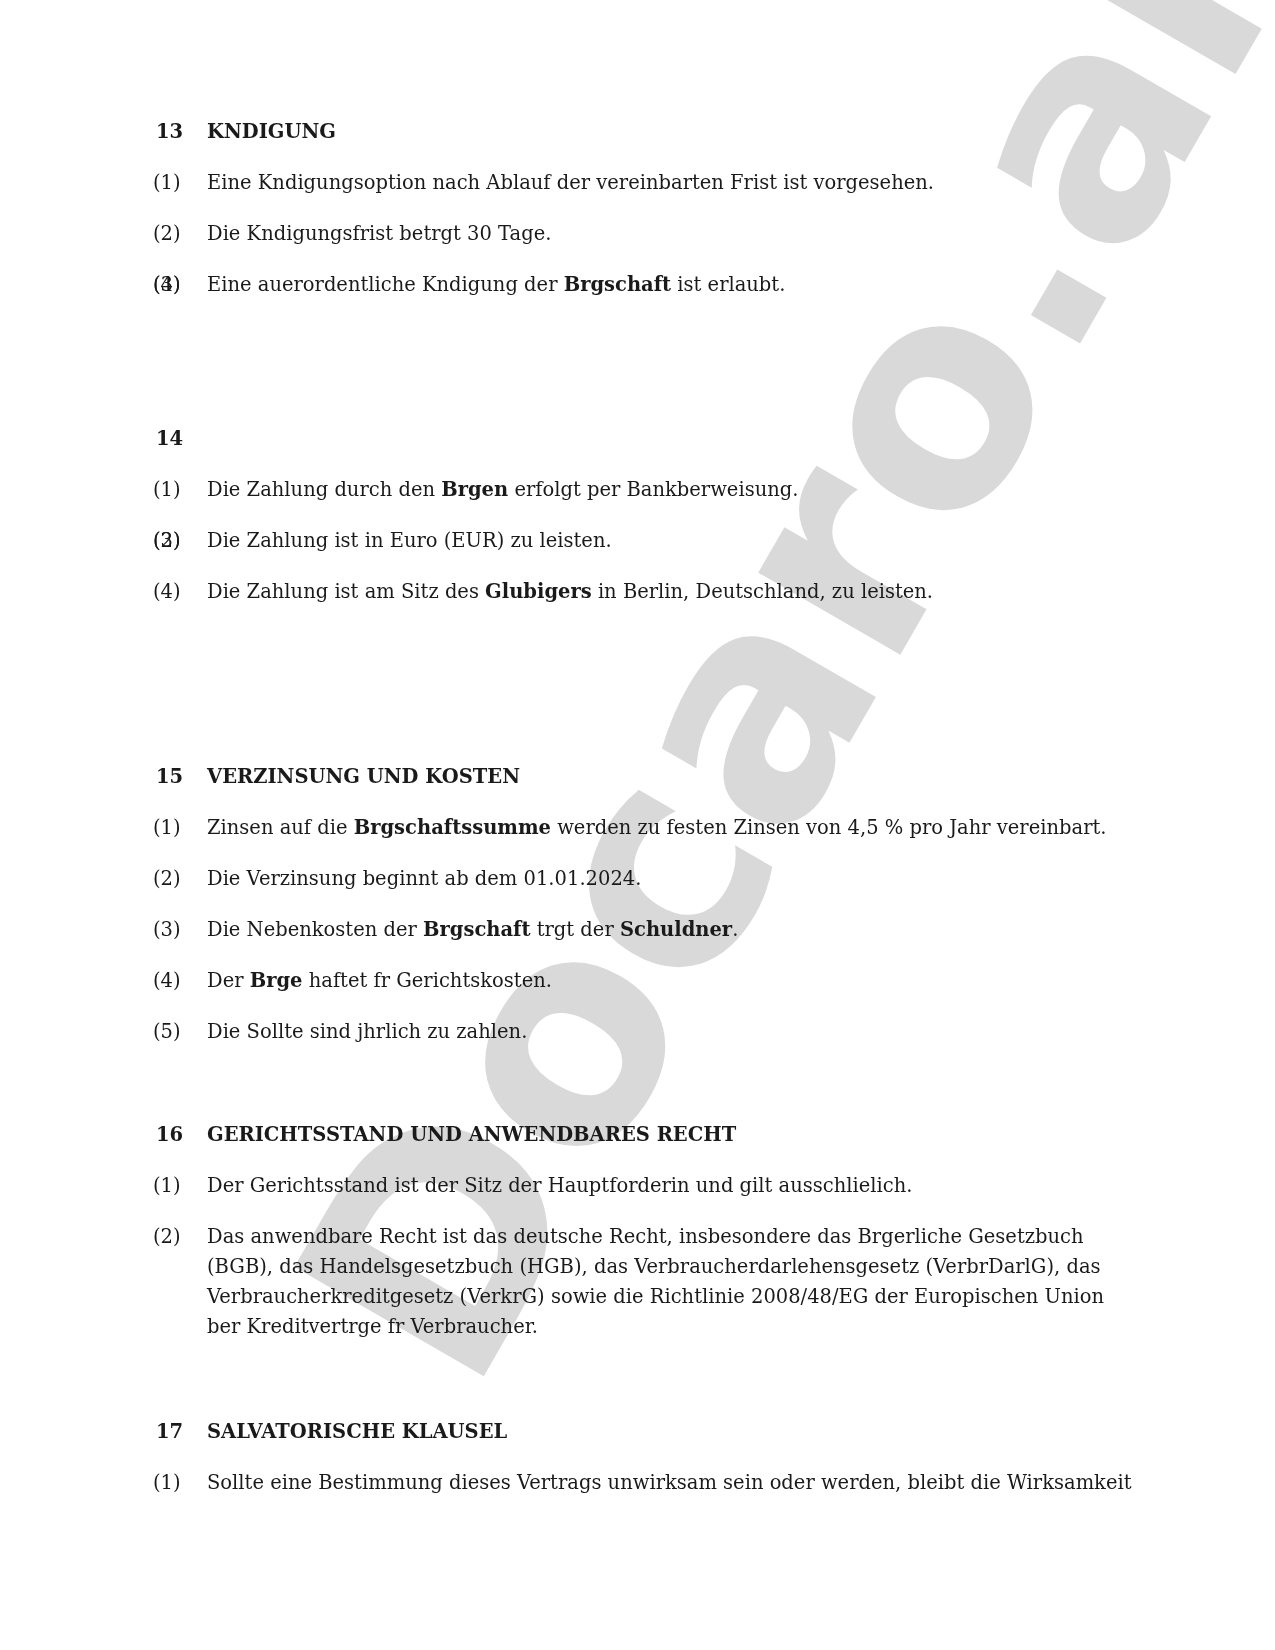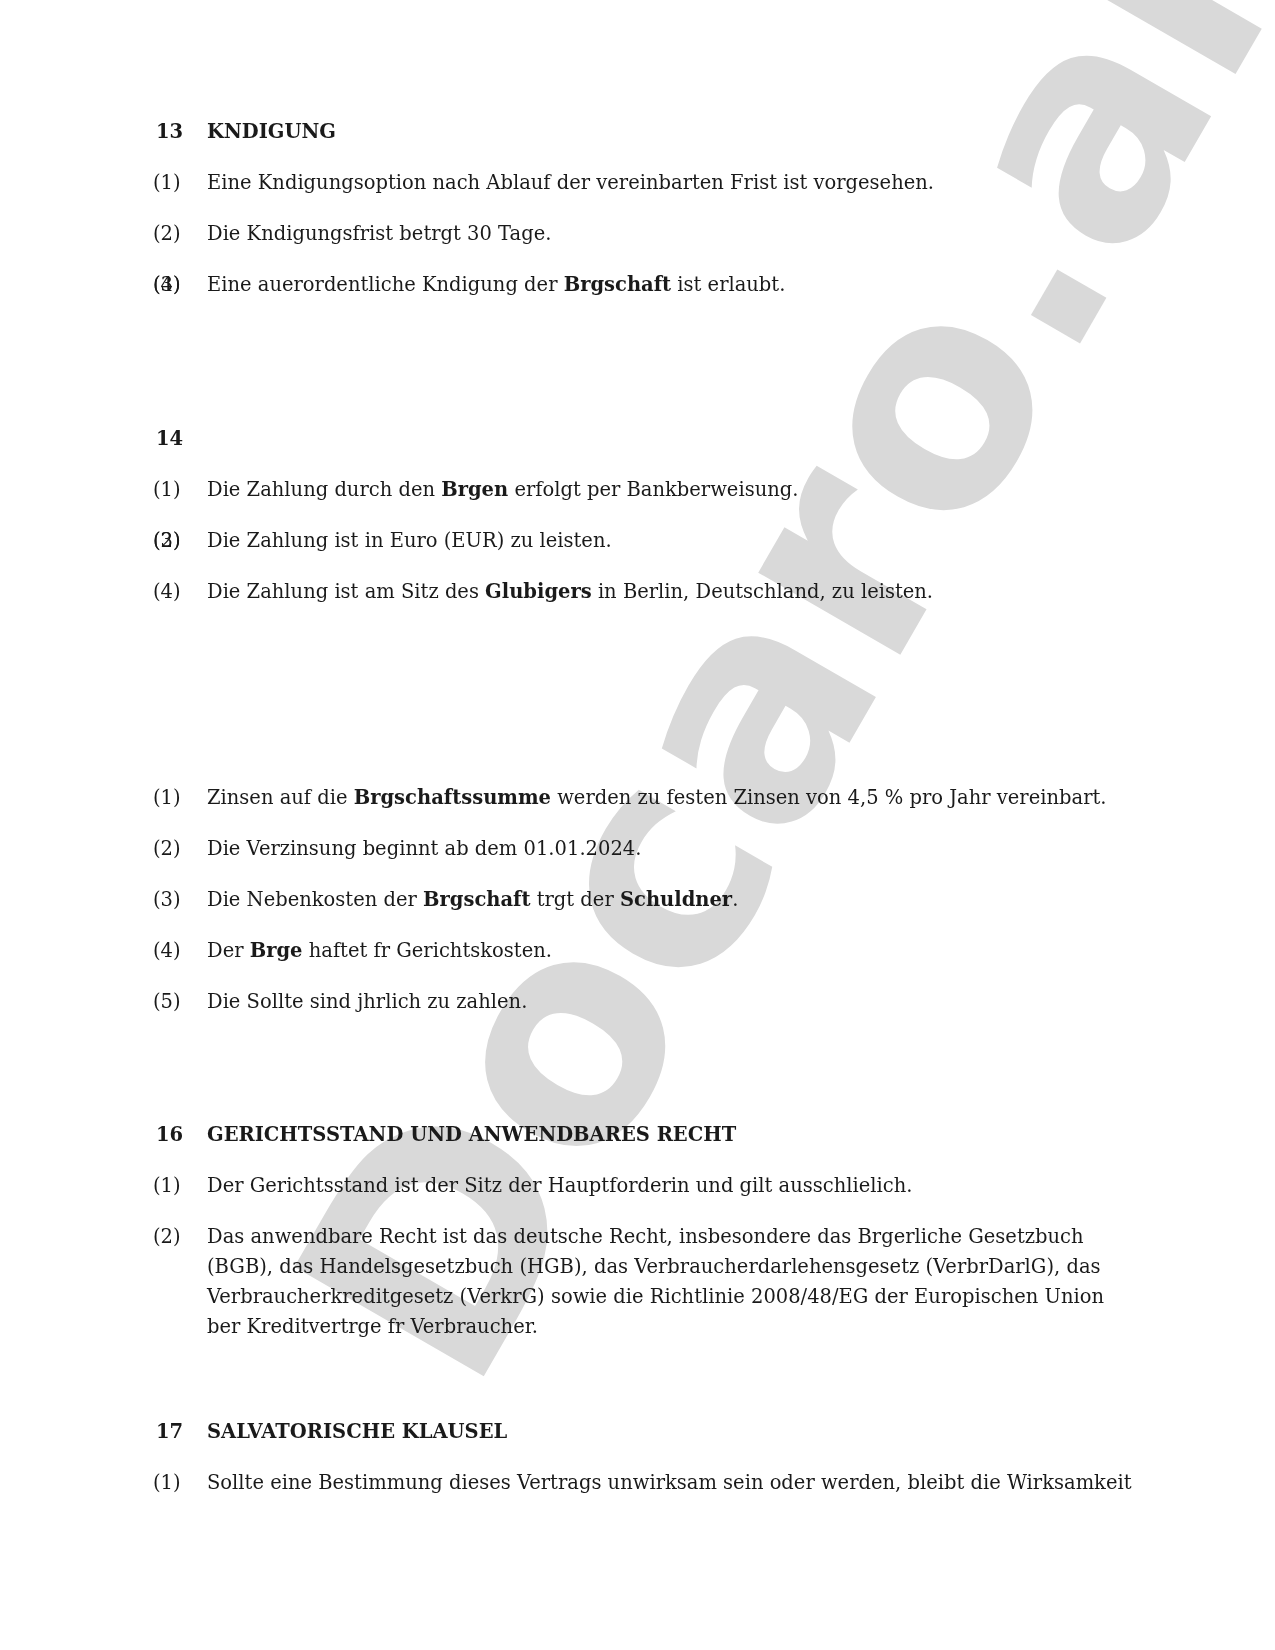--- a/index.html
+++ b/index.html
@@ -63,20 +63,24 @@
         <div class="item">
           <span class="mark">(3)</span>
           <div class="text"><span>Die Zahlung ist in Euro (EUR) zu leisten.</span></div>
         </div>
         <div class="item">
           <span class="mark">(4)</span>
           <div class="text"><span>Die Zahlung ist am Sitz des </span><b>Glubigers</b><span> in Berlin, Deutschland, zu leisten.</span></div>
         </div>
       </div>
       <div class="section" style="top: 762px;">
+        <div class="heading">
+          <span class="num">15</span>
+          <span class="title">VERZINSUNG UND KOSTEN</span>
+        </div>
         <div class="item">
           <span class="mark">(1)</span>
           <div class="text"><span>Zinsen auf die </span><b>Brgschaftssumme</b><span> werden zu festen Zinsen von 4,5 % pro Jahr vereinbart.</span></div>
         </div>
         <div class="item">
           <span class="mark">(2)</span>
           <div class="text"><span>Die Verzinsung beginnt ab dem 01.01.2024.</span></div>
         </div>
         <div class="item">
           <span class="mark">(3)</span>

